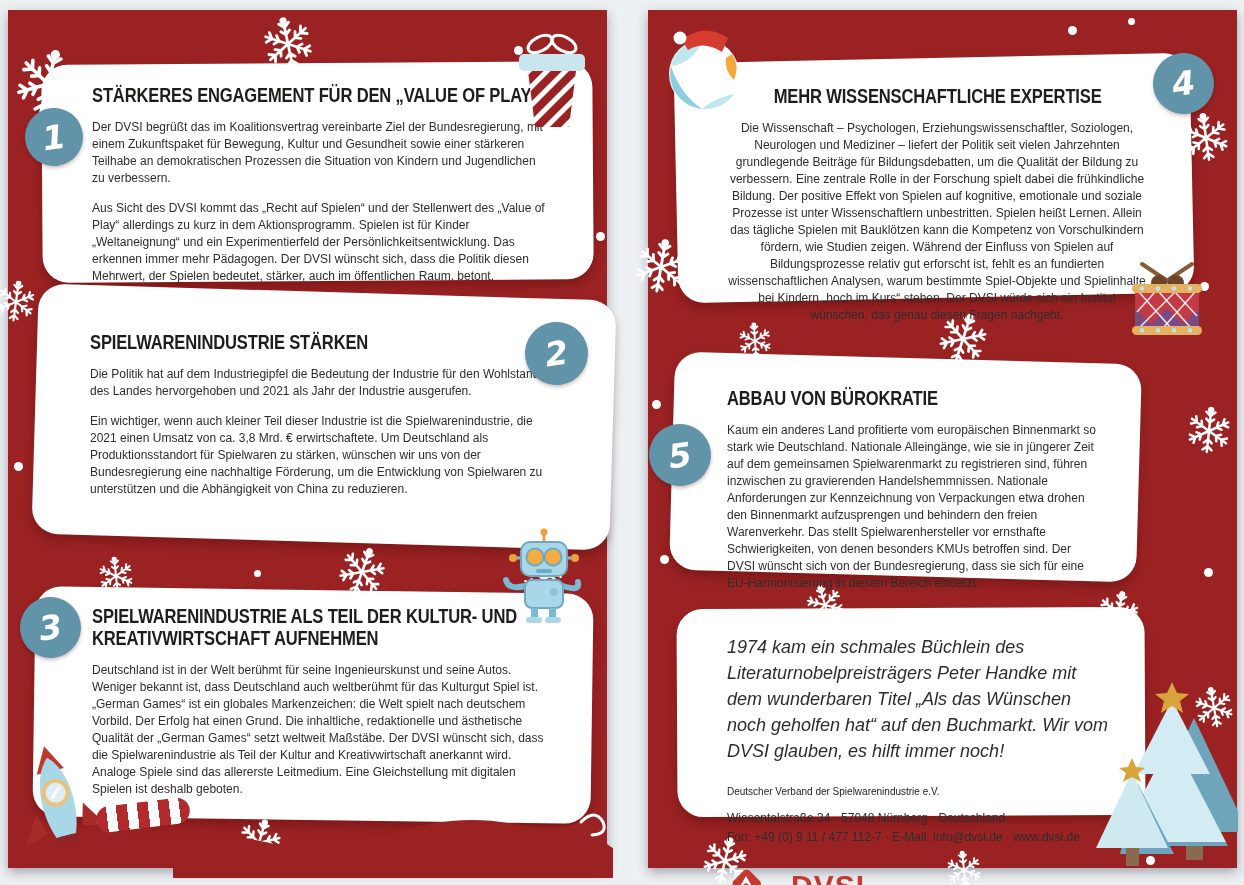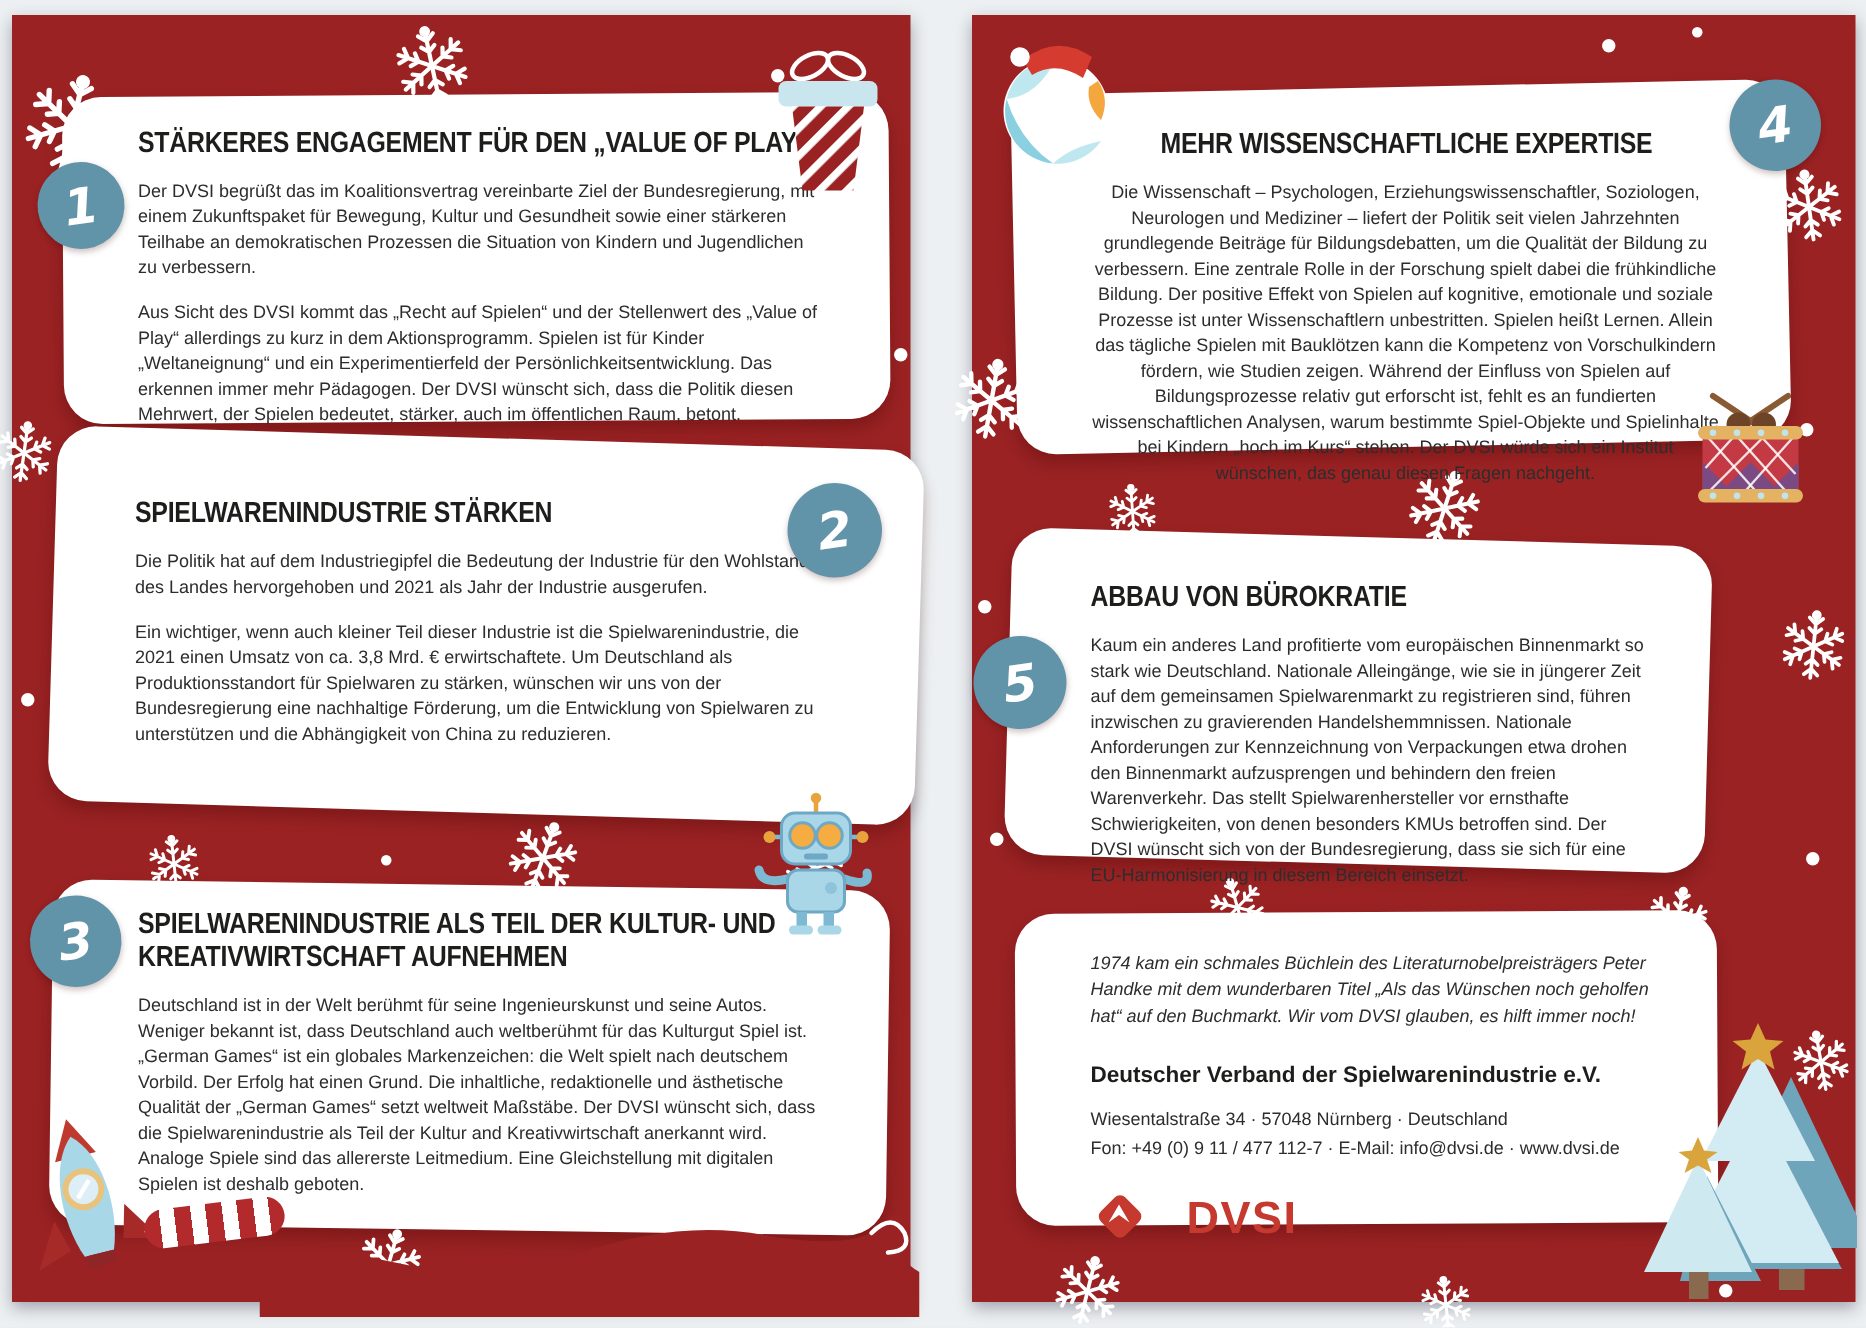--- a/index.html
+++ b/index.html
@@ -23,22 +23,22 @@
   .badge{position:absolute;border-radius:50%;background:#6294a9;color:#fff;z-index:6;
          display:flex;align-items:center;justify-content:center;
          font:italic 700 33px "DejaVu Sans",sans-serif;transform:rotate(-8deg);
          box-shadow:0 2px 4px rgba(60,5,5,.25);}
 
   .flake{position:absolute;z-index:1;pointer-events:none;}
   .dot{position:absolute;width:9px;height:9px;border-radius:50%;background:#fff;z-index:1;}
   .deco{position:absolute;z-index:5;}
 
   
-  .quote{font-style:italic;font-size:12px;line-height:1.45;color:#2d2d2d;margin:0 0 22px;}
-  .org{font-weight:700;font-size:15px;color:#1d1d1b;margin:0 0 12px;}
+  .quote{font-style:italic;font-size:18px;line-height:1.45;color:#2d2d2d;margin:0 0 22px;}
+  .org{font-weight:400;font-size:10px;color:#1d1d1b;margin:0 0 12px;}
   .addr{font-size:12px;line-height:1.55;color:#2d2d2d;margin:0 0 18px;}
   .logo-row{display:flex;align-items:flex-end;gap:26px;}
   .logo-text{font-weight:800;font-size:30px;letter-spacing:1px;color:#c5392f;}
 </style>
 </head>
 <body>
 
 <svg width="0" height="0" style="position:absolute">
   <defs>
     <symbol id="flk" viewBox="0 0 100 100">

